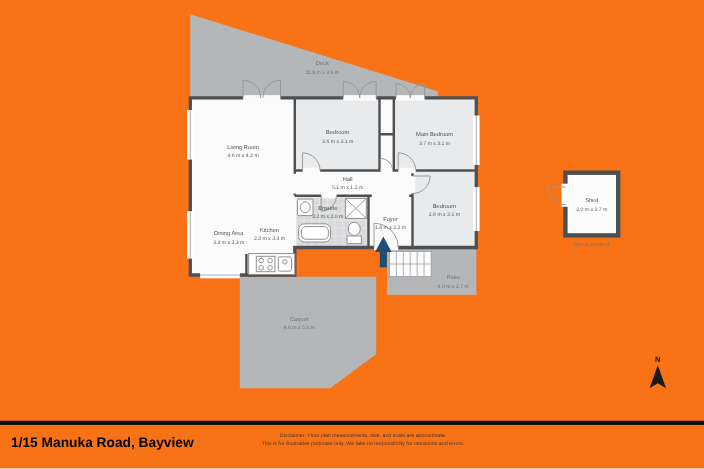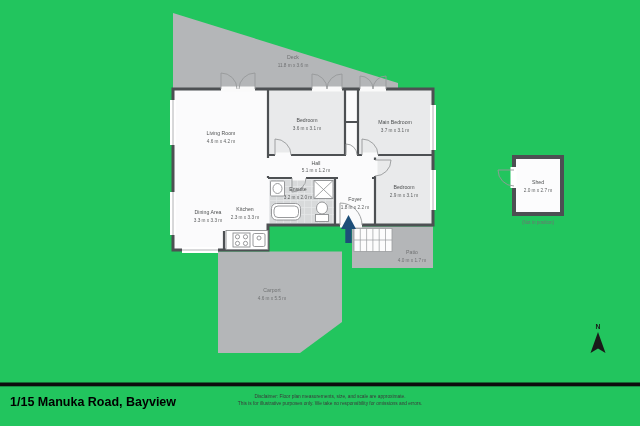--- a/index.html
+++ b/index.html
@@ -1,16 +1,16 @@
 <!DOCTYPE html>
 <html><head>
 <meta charset="utf-8">
 <style>
   html,body{margin:0;padding:0;background:#ffffff;}
-  #stage{position:relative;width:640px;height:426px;background:#22c55e;overflow:hidden;
+  #stage{position:relative;width:640px;height:426px;background:#f97316;overflow:hidden;
          font-family:"Liberation Sans",sans-serif;}
   svg{position:absolute;left:0;top:0;}
   text{font-family:"Liberation Sans",sans-serif;text-anchor:middle;}
   .rname{font-size:5.2px;fill:#4e5051;}
   .rdims{font-size:4.7px;fill:#5d5f60;}
   .outdoor{fill:#707273;}
   .note{font-size:4.6px;fill:#6f7172;}
   .ftitle{font-size:12.5px;font-weight:bold;fill:#000;text-anchor:start;}
   .fdisc{font-size:4.8px;fill:#3a3a3a;}
   .nlabel{font-size:6.8px;font-weight:bold;fill:#1a1a1a;}

